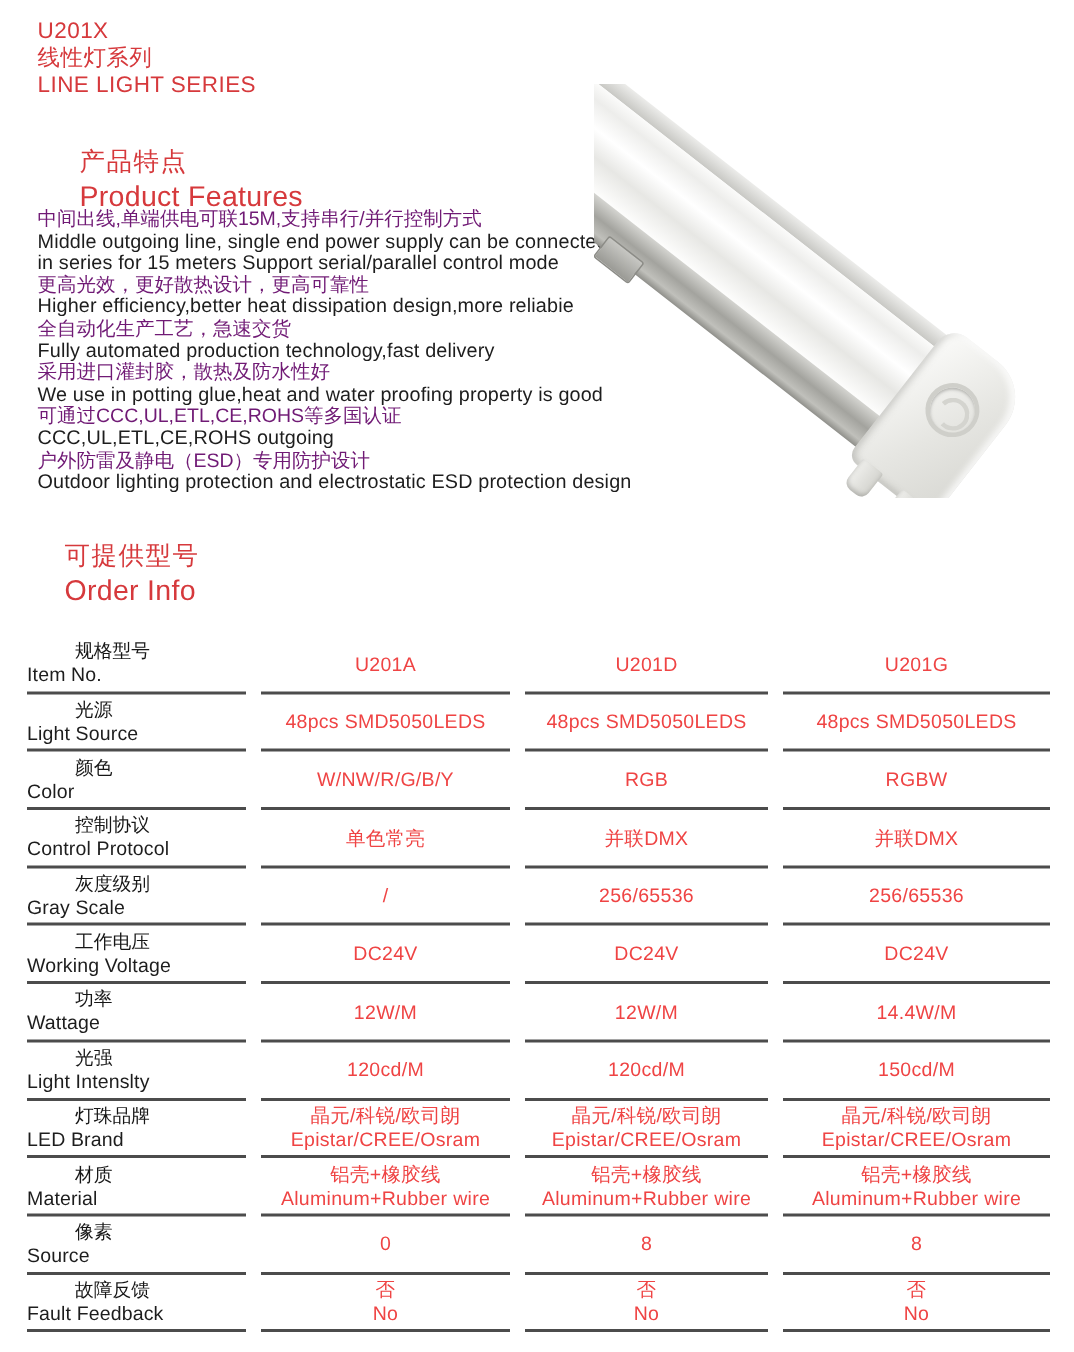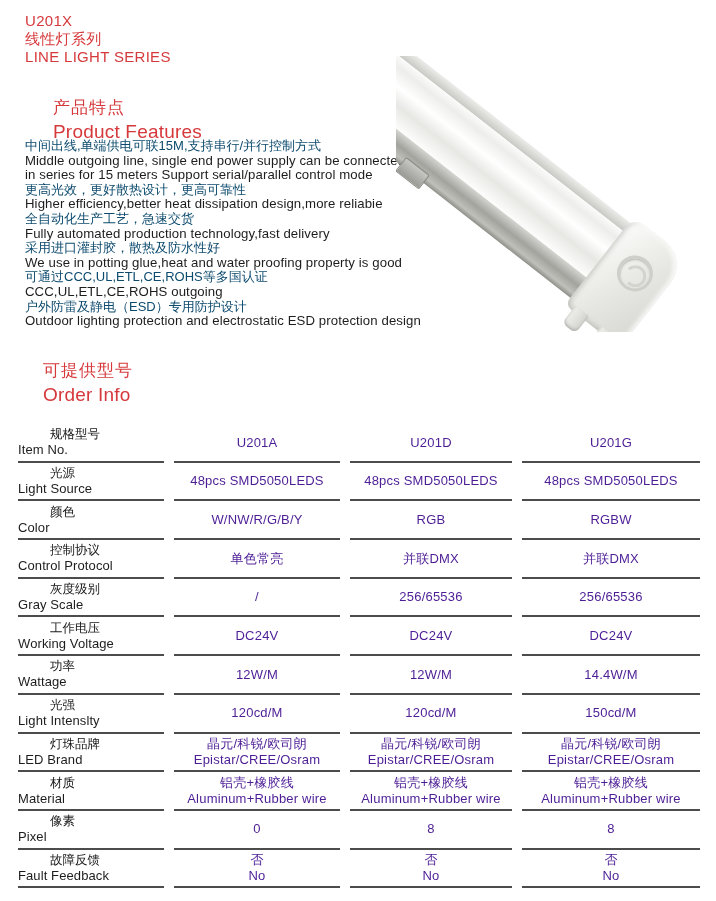--- a/index.html
+++ b/index.html
@@ -15,21 +15,21 @@
   .red { color:#d6393c; }
   .doc-header { position:absolute; left:25px; top:12px; line-height:18px; font-size:15px; letter-spacing:0.3px; }
   .sec-title-cn { font-size:17px; letter-spacing:1px; }
   .sec-title-en { font-size:19px; letter-spacing:0.2px; margin-top:2px; }
 
   .features-head { position:absolute; left:25px; top:96px;margin-left:28px; }
   .orderinfo-head { position:absolute; left:25px; top:359px;margin-left:18px; }
 
   
   .feature-list { position:absolute; left:25px; top:139px; width:420px; }
-  .f-cn { font-size:13px; line-height:14.6px; color:#0c4a6e; }
+  .f-cn { font-size:13px; line-height:14.6px; color:#701a75; }
   .f-en { font-size:13.2px; line-height:14.6px; color:#1d1d1d; white-space:pre-line; letter-spacing:0.1px; }
 
   
   .photo { position:absolute; left:396px; top:56px; width:314px; height:276px; overflow:hidden; }
   .tube-group { position:absolute; left:8px; top:-10px; width:390px; height:150px;
     transform:rotate(38deg); transform-origin:0 0; }
   .tube-body { position:absolute; left:0; top:0; width:312px; height:96px; }
   .tube-topface { position:absolute; left:0; top:0; width:100%; height:11px;
     background:linear-gradient(to bottom,#ececea,#c8c8c4); border-radius:3px 3px 0 0; }
   .tube-diffuser { position:absolute; left:0; top:11px; width:100%; height:59px;
@@ -56,21 +56,21 @@
     border-collapse:separate; border-spacing:10px 0; table-layout:fixed; }
   table.spec col.c-label { width:146px; }
   table.spec col.c1 { width:166px; }
   table.spec col.c2 { width:162px; }
   table.spec col.c3 { width:178px; }
   table.spec th, table.spec td {
     height:38.7px; border-bottom:2px solid #4c4c4c; vertical-align:middle;
     font-weight:400; padding:2px 0;
   }
   table.spec th { text-align:left; }
-  table.spec td { text-align:center; font-size:13px; line-height:15.5px; white-space:pre-line; color:#4c1d95; letter-spacing:0.2px; }
+  table.spec td { text-align:center; font-size:13px; line-height:15.5px; white-space:pre-line; color:#ef4444; letter-spacing:0.2px; }
   .lbl-cn { font-size:12.5px; line-height:15px; color:#161616;margin-left:32px; }
   .lbl-en { font-size:13px; line-height:15px; color:#1d1d1d; letter-spacing:0.1px; }
 </style>
 </head>
 <body>
 
 <div class="page">
 
   <div class="doc-header red">
     <div>U201X</div>
@@ -220,21 +220,21 @@
           <td>铝壳+橡胶线
 Aluminum+Rubber wire</td>
           <td>铝壳+橡胶线
 Aluminum+Rubber wire</td>
           <td>铝壳+橡胶线
 Aluminum+Rubber wire</td>
         </tr>
         <tr>
           <th>
             <div class="lbl-cn">像素</div>
-            <div class="lbl-en">Pixel</div>
+            <div class="lbl-en">Source</div>
           </th>
           <td>0</td>
           <td>8</td>
           <td>8</td>
         </tr>
         <tr>
           <th>
             <div class="lbl-cn">故障反馈</div>
             <div class="lbl-en">Fault Feedback</div>
           </th>

